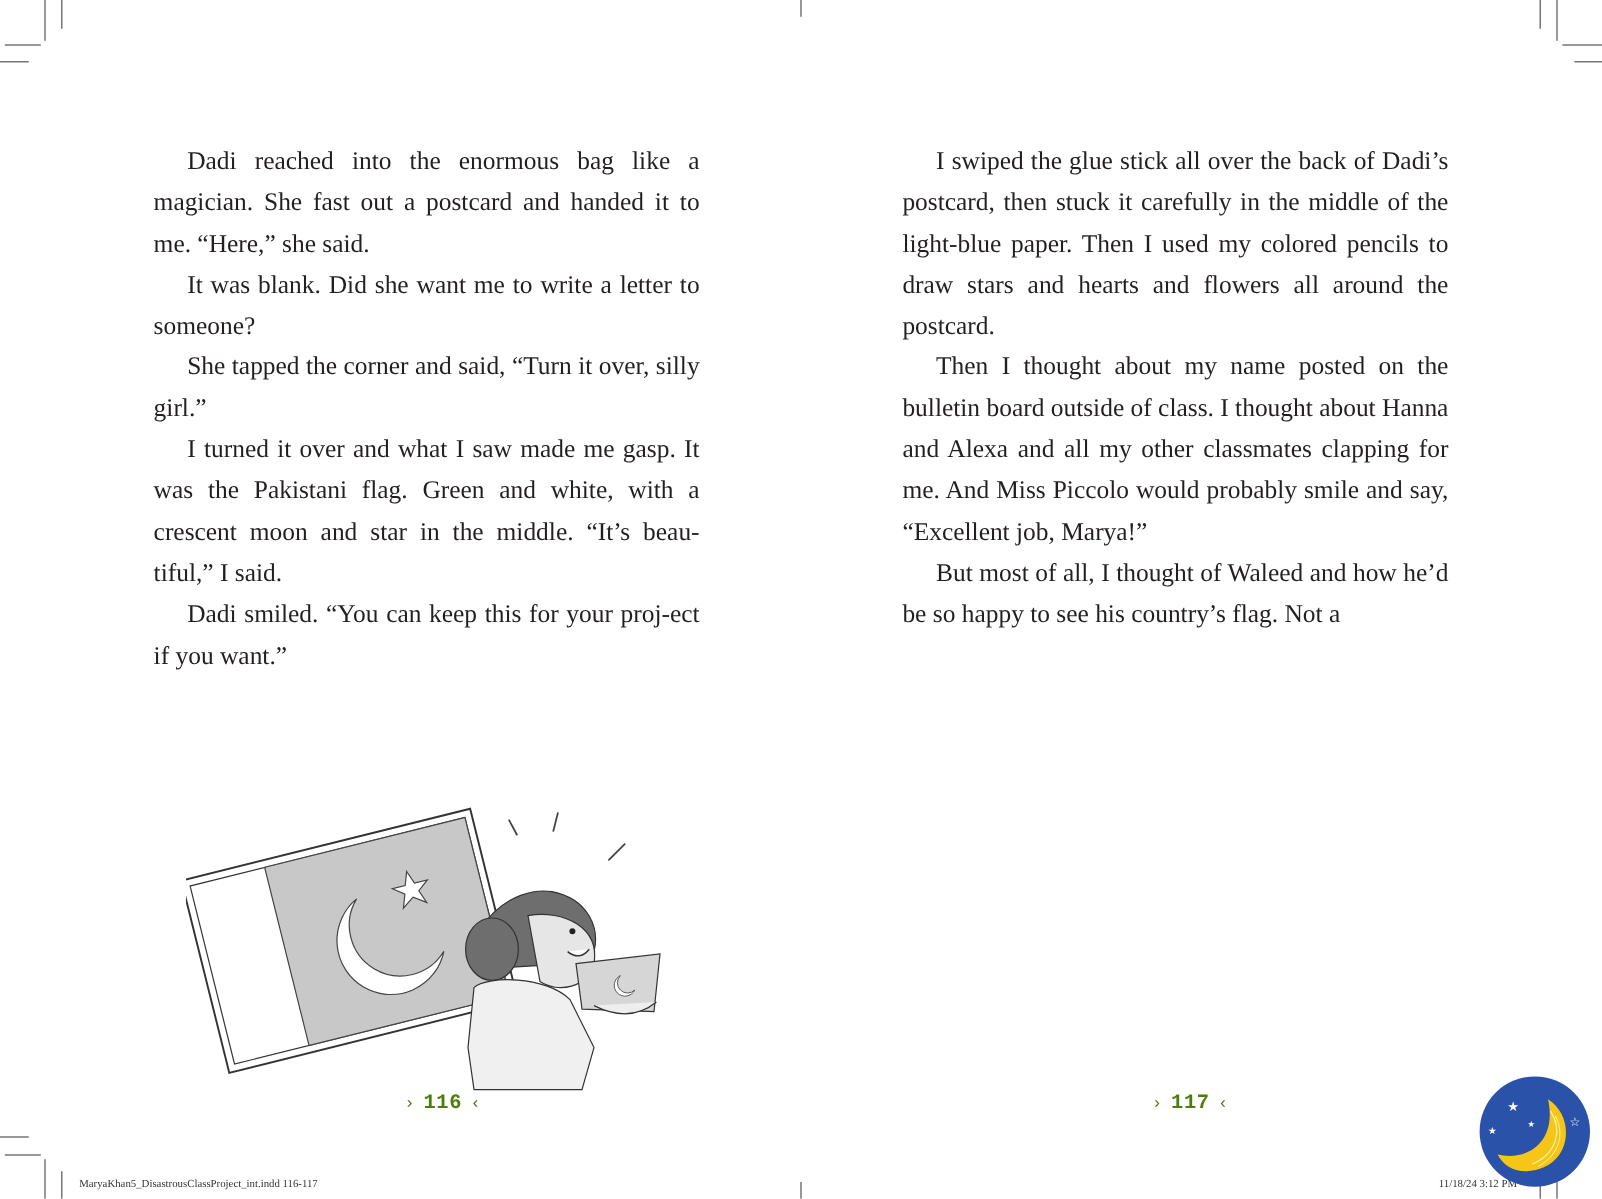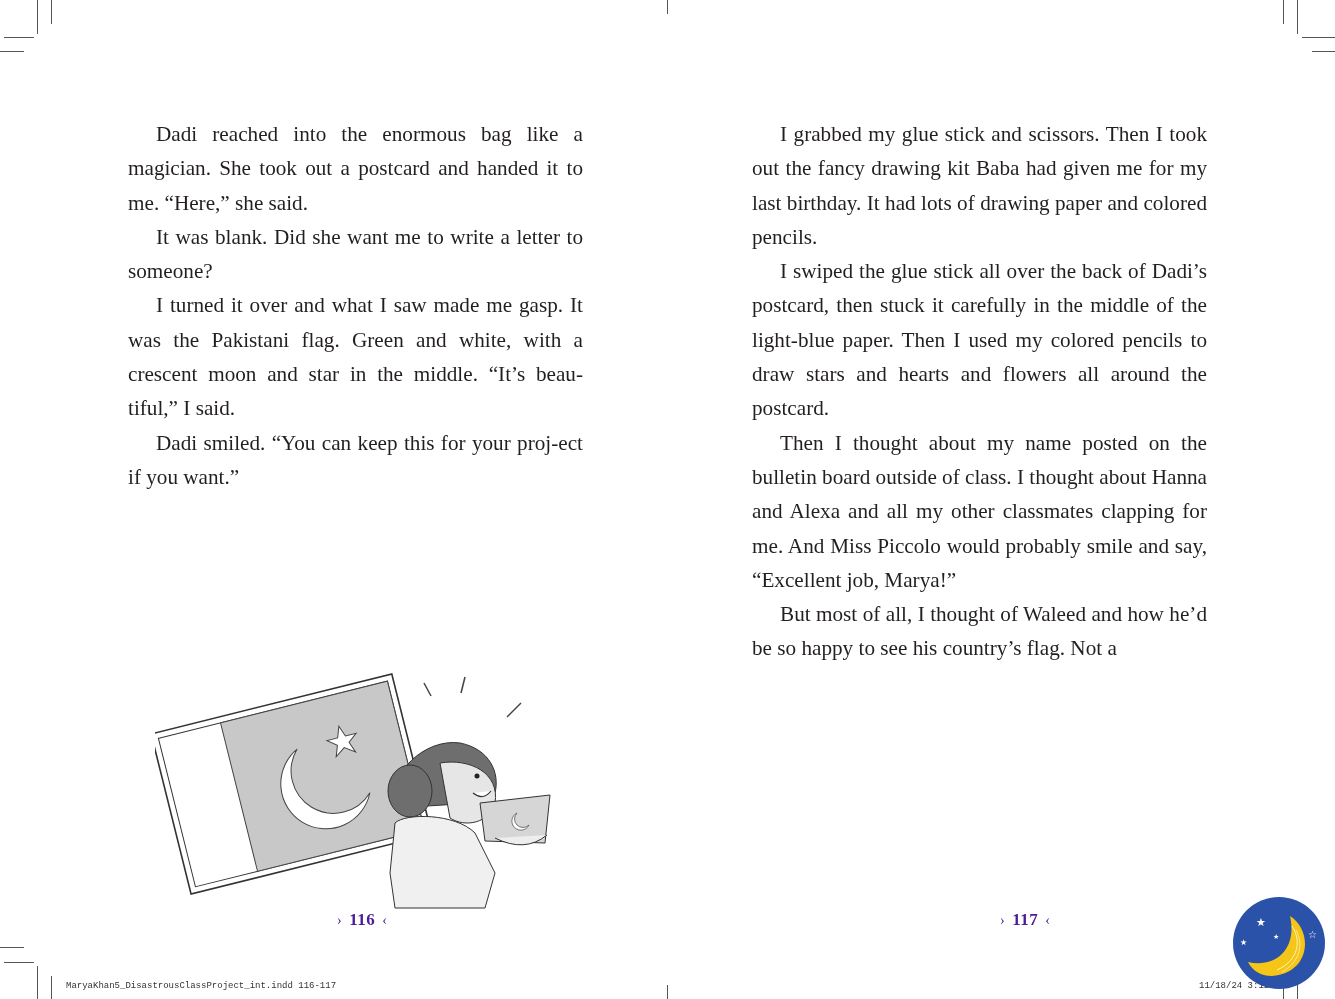--- a/index.html
+++ b/index.html
@@ -2,23 +2,23 @@
 <html><head>
 <meta charset="utf-8">
 <style>
   html, body { margin:0; padding:0; }
   body { width:1335px; height:999px; background:#ffffff; position:relative; overflow:hidden; font-family:"Liberation Serif", serif; color:#231f20; }
   .crop { position:absolute; background:#555; }
   .page-text { position:absolute; width:455px; font-size:21.2px; line-height:34.3px; text-align:justify; }
   .page-text p { margin:0; text-indent:28px; }
   #left-text { left:128px; top:117px; }
   #right-text { left:752px; top:117px; }
-  .folio { position:absolute; top:910px; font-family:Liberation Serif, serif; font-weight:bold; font-size:17px; letter-spacing:0.5px; color:#4c1d95; }
+  .folio { position:absolute; top:910px; font-family:Liberation Mono, monospace; font-weight:bold; font-size:17px; letter-spacing:0.5px; color:#4d7c0f; }
   .folio .orn { font-weight:normal; font-size:14px; margin:0 7px; }
-  .slug { position:absolute; font-family:Liberation Mono, monospace; font-size:9px; color:#333; top:981px; }
+  .slug { position:absolute; font-family:Liberation Serif, serif; font-size:9px; color:#333; top:981px; }
   #illustration { position:absolute; left:155px; top:663px; width:410px; height:252px; }
   #moon-badge { position:absolute; left:1232px; top:896px; width:94px; height:94px; }
 </style>
 </head>
 <body>
 
 <div class="crop" style="left:37px;top:0;width:1px;height:34px"></div>
 <div class="crop" style="left:51px;top:0;width:1px;height:24px"></div>
 <div class="crop" style="left:4px;top:37px;width:30px;height:1px"></div>
 <div class="crop" style="left:0;top:51px;width:24px;height:1px"></div>
@@ -29,22 +29,23 @@
 <div class="crop" style="left:1312px;top:51px;width:23px;height:1px"></div>
 <div class="crop" style="left:0;top:947px;width:24px;height:1px"></div>
 <div class="crop" style="left:4px;top:962px;width:30px;height:1px"></div>
 <div class="crop" style="left:37px;top:966px;width:1px;height:33px"></div>
 <div class="crop" style="left:51px;top:976px;width:1px;height:23px"></div>
 <div class="crop" style="left:667px;top:985px;width:1px;height:14px"></div>
 <div class="crop" style="left:1283px;top:976px;width:1px;height:23px"></div>
 <div class="crop" style="left:1297px;top:966px;width:1px;height:33px"></div>
 
 <div id="left-text" class="page-text">
-  <p>Dadi reached into the enormous bag like a magician. She took out a postcard and handed it to me. “Here,” she said.</p>
+  <p>Dadi reached into the enormous bag like a magician. She fast out a postcard and handed it to me. “Here,” she said.</p>
   <p>It was blank. Did she want me to write a letter to someone?</p>
+  <p>She tapped the corner and said, “Turn it over, silly girl.”</p>
   <p>I turned it over and what I saw made me gasp. It was the Pakistani flag. Green and white, with a crescent moon and star in the middle. “It’s beau-tiful,” I said.</p>
   <p>Dadi smiled. “You can keep this for your proj-ect if you want.”</p>
 </div>
 
 <svg id="illustration" viewBox="0 0 410 252">
   <g transform="rotate(-14 130 120)">
     <rect x="12" y="40" width="248" height="165" fill="#fff" stroke="#333" stroke-width="1.6"></rect>
     <rect x="18" y="46" width="236" height="153" fill="#fff" stroke="#333" stroke-width="1"></rect>
     <rect x="82" y="46" width="172" height="153" fill="#c8c8c8" stroke="#444" stroke-width="1"></rect>
     <path d="M150 90 A45 45 0 1 0 210 150 A36 36 0 1 1 150 90 Z" fill="#fff" stroke="#444" stroke-width="1"></path>
@@ -64,27 +65,26 @@
   <polygon points="325,140 395,132 390,180 330,178" fill="#d6d6d6" stroke="#333"></polygon>
   <path d="M362 150 A9 9 0 1 0 374 162 A7 7 0 1 1 362 150 Z" fill="#fff" stroke="#555" stroke-width="0.8"></path>
   <path d="M340 175 Q370 190 392 172" stroke="#333" fill="#eee"></path>
 </svg>
 
 <div class="folio" style="left:330px">
   <span class="orn">›</span><span>116</span><span class="orn">‹</span>
 </div>
 
 <div id="right-text" class="page-text">
-  <p>I grabbed my glue stick and scissors. Then I took out the fancy drawing kit Baba had given me for my last birthday. It had lots of drawing paper and colored pencils.</p>
   <p>I swiped the glue stick all over the back of Dadi’s postcard, then stuck it carefully in the middle of the light-blue paper. Then I used my colored pencils to draw stars and hearts and flowers all around the postcard.</p>
   <p>Then I thought about my name posted on the bulletin board outside of class. I thought about Hanna and Alexa and all my other classmates clapping for me. And Miss Piccolo would probably smile and say, “Excellent job, Marya!”</p>
   <p>But most of all, I thought of Waleed and how he’d be so happy to see his country’s flag. Not a</p>
 </div>
 
-<div class="folio" style="left:993px">
+<div class="folio" style="left:953px">
   <span class="orn">›</span><span>117</span><span class="orn">‹</span>
 </div>
 
 <div class="slug" style="left:66px">MaryaKhan5_DisastrousClassProject_int.indd   116-117</div>
 <div class="slug" style="left:1199px">11/18/24   3:12 PM</div>
 
 <svg id="moon-badge" viewBox="0 0 94 94">
   <circle cx="47" cy="47" r="46" fill="#2a52a8"></circle>
   <path d="M58 20 C82 35 78 78 40 80 C28 80 20 74 16 66 C40 72 66 56 58 20 Z" fill="#f5c518"></path>
   <path d="M60 30 C70 45 66 65 45 74" stroke="#fff3b0" stroke-width="1" fill="none"></path>

